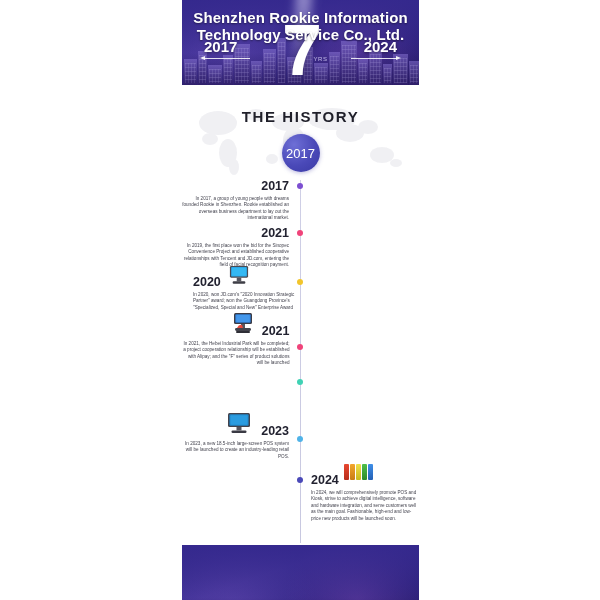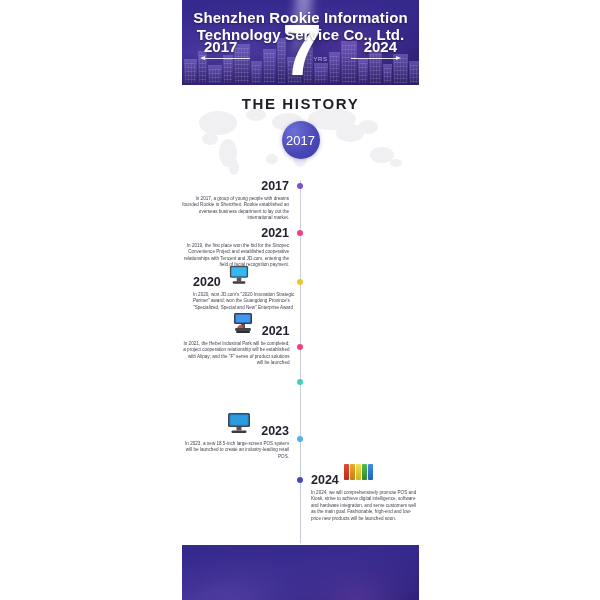--- a/index.html
+++ b/index.html
@@ -100,21 +100,21 @@
     content: ""; position: absolute; top: -2px; width: 0; height: 0;
     border-top: 2.5px solid transparent; border-bottom: 2.5px solid transparent;
   }
   .arrow-line.left::before  { left: -4px;  border-right: 5px solid rgba(255,255,255,.9); }
   .arrow-line.right::before { right: -4px; border-left: 5px solid rgba(255,255,255,.9); }
 
   
   .history-wrap {
     position: relative;
     width: 237px;
-    padding-top: 10px;
+    padding-top: 23px;
     height: 95px;
   }
   .worldmap {
     position: absolute; left: 0; top: 12px; width: 237px; height: 84px;
     opacity: .55;
   }
   .history-title {
     position: relative;
     text-align: center;
     font-size: 15px;

